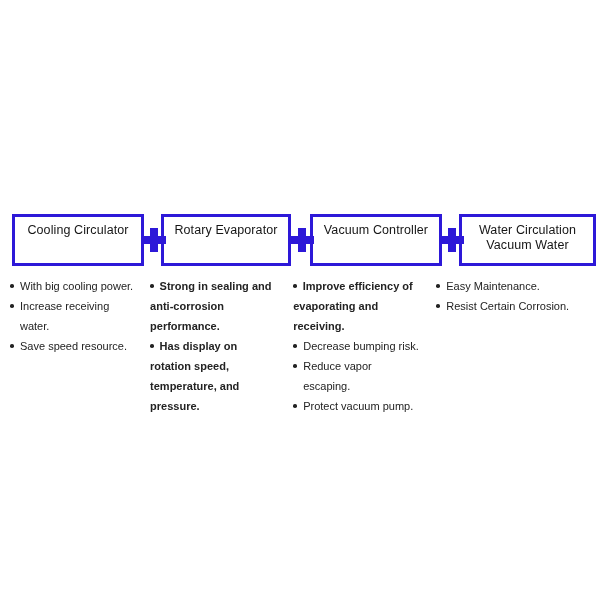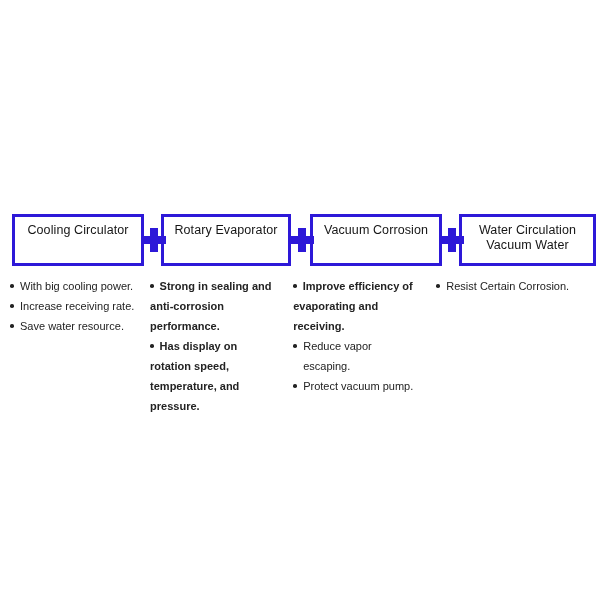--- a/index.html
+++ b/index.html
@@ -163,62 +163,70 @@
 
     <div class="connector c1"></div>
 
     <div class="proc-box b2">
       <span class="box-label"><span>Rotary Evaporator</span></span>
     </div>
 
     <div class="connector c2"></div>
 
     <div class="proc-box b3">
-      <span class="box-label"><span>Vacuum Corrosion</span></span>
+      <span class="box-label"><span>Vacuum Controller</span></span>
     </div>
 
     <div class="connector c3"></div>
 
     <div class="proc-box b4">
       <span class="box-label"><span>Water Circulation</span><br><span>Vacuum Water</span></span>
     </div>
 
   </div>
 
   <div class="columns">
     <div class="col c1">
         <div class="bullet-item">
           <span class="dot"></span>
           <span class="txt">With big cooling power.</span>
         </div>
         <div class="bullet-item">
           <span class="dot"></span>
-          <span class="txt">Increase receiving rate.</span>
-        </div>
-        <div class="bullet-item">
-          <span class="dot"></span>
-          <span class="txt">Save water resource.</span>
+          <span class="txt">Increase receiving water.</span>
+        </div>
+        <div class="bullet-item">
+          <span class="dot"></span>
+          <span class="txt">Save speed resource.</span>
         </div>
       </div>
     <div class="col c2">
         <div class="bullet-item justify"><span class="dot"></span><span class="txt">Strong in sealing and anti-corrosion performance.</span></div>
         <div class="bullet-item justify"><span class="dot"></span><span class="txt">Has display on rotation speed, temperature, and pressure.</span></div>
       </div>
     <div class="col c3">
         <div class="bullet-item justify"><span class="dot"></span><span class="txt">Improve efficiency of evaporating and receiving.</span></div>
         <div class="bullet-item">
           <span class="dot"></span>
+          <span class="txt">Decrease bumping risk.</span>
+        </div>
+        <div class="bullet-item">
+          <span class="dot"></span>
           <span class="txt">Reduce vapor escaping.</span>
         </div>
         <div class="bullet-item">
           <span class="dot"></span>
           <span class="txt">Protect vacuum pump.</span>
         </div>
       </div>
     <div class="col c4">
         <div class="bullet-item">
           <span class="dot"></span>
+          <span class="txt">Easy Maintenance.</span>
+        </div>
+        <div class="bullet-item">
+          <span class="dot"></span>
           <span class="txt">Resist Certain Corrosion.</span>
         </div>
       </div>
   </div>
 
 </div>
 
 </body></html>

